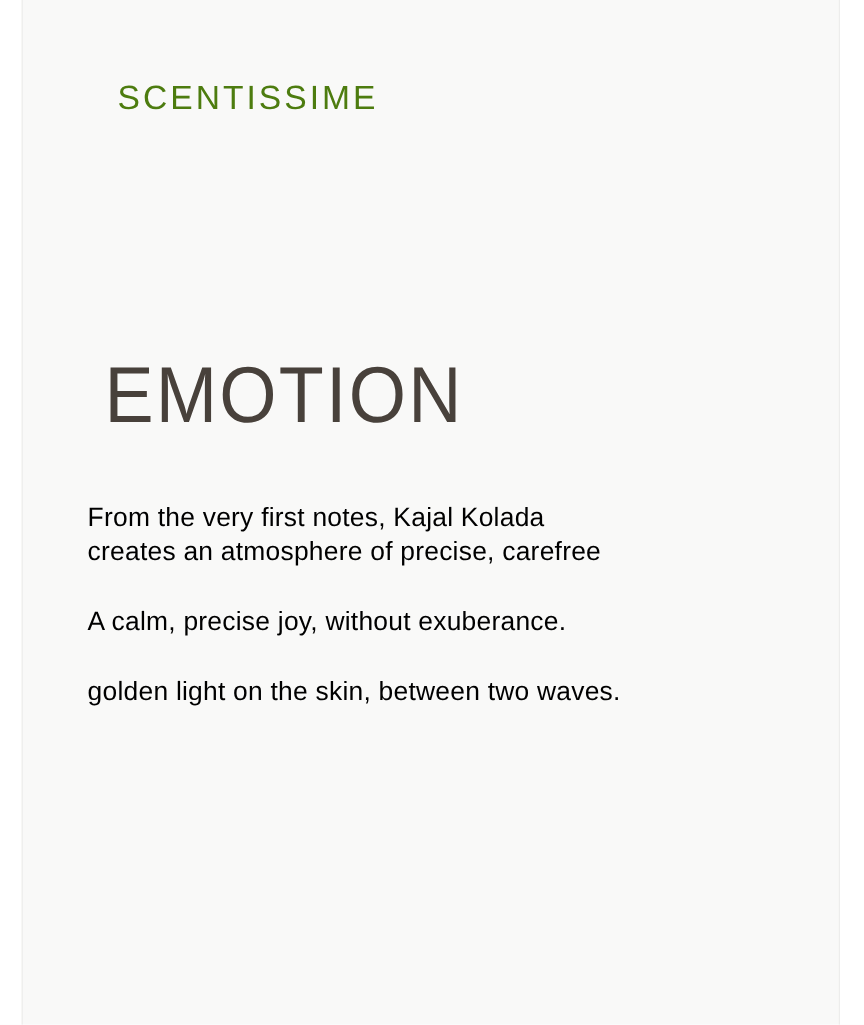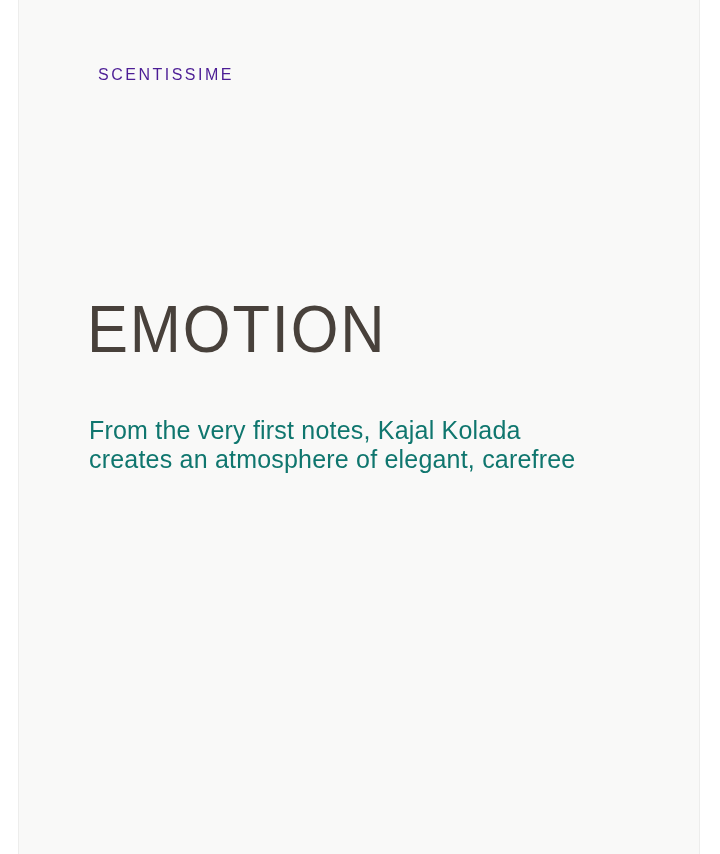--- a/index.html
+++ b/index.html
@@ -19,66 +19,70 @@
     width: 682px;
     height: 854px;
     background: #f9f9f8;
     border-left: 1px solid #ededec;
     border-right: 1px solid #ededec;
   }
   .brand {
     position: absolute;
     left: 79px;            
     top: 66px;
-    font-size: 16px;
+    font-size: 28px;
     font-weight: 400;
     letter-spacing: 2.5px;
-    color: #4c1d95;
+    color: #4d7c0f;
     white-space: nowrap;
   }
   .heading {
     position: absolute;
     left: 68px;            
     top: 291px;
     margin: 0;
     font-size: 66px;
     font-weight: 400;
     letter-spacing: 2px;
     color: #48413b;
     white-space: nowrap;
     transform: scaleX(0.93);
     transform-origin: left top;
     line-height: normal;
   }
   .body-copy {
     position: absolute;
-    left: 70px;            
+    left: 54px;            
     top: 416px;
-    font-size: 25px;
+    font-size: 22px;
     line-height: 29px;
     letter-spacing: 0.2px;
-    color: #0f766e;
+    color: #000000;
   }
   .body-copy p { margin: 0 0 29px 0; }
   .body-copy .line { display: block; white-space: nowrap; }
 </style>
 </head>
 <body>
 
 <div class="panel">
 
   <div class="brand">SCENTISSIME</div>
 
   <h1 class="heading">EMOTION</h1>
 
   <div class="body-copy">
 
     <p>
       <span class="line">From the very first notes, Kajal Kolada</span>
-      <span class="line">creates an atmosphere of elegant, carefree</span>
+      <span class="line">creates an atmosphere of precise, carefree</span>
     </p>
 
+    <p>
+      <span class="line">A calm, precise joy, without exuberance.</span>
+    </p>
 
     <p>
+      <span class="line">golden light on the skin, between two waves.</span>
     </p>
 
   </div>
 </div>
 
 </body></html>

